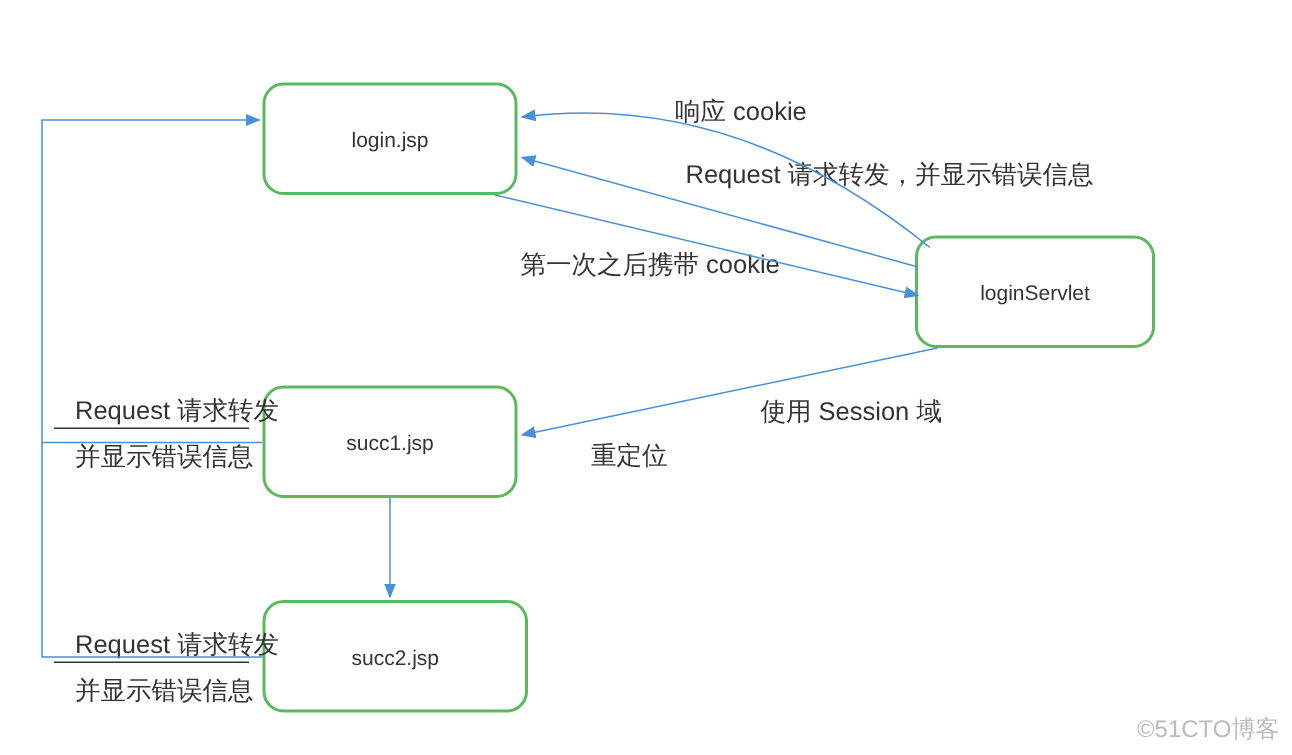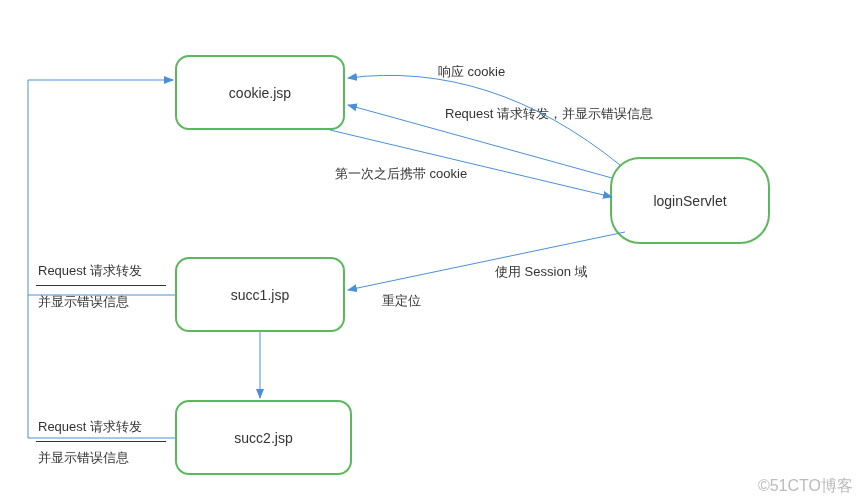--- a/index.html
+++ b/index.html
@@ -18,23 +18,24 @@
       border-radius: 14px;
       background: #fff;
       display: flex;
       align-items: center;
       justify-content: center;
       font-size: 14px;
       color: #333;
     }
     .label {
       position: absolute;
-      font-size: 13px;
+      font-size: 17px;
       color: #333;
       white-space: nowrap;
+      margin-left: 12px;
     }
     .sep {
       position: absolute;
       height: 1px;
       background: #333;
     }
     svg.arrows {
       position: absolute;
       top: 0; left: 0;
       width: 861px;
@@ -51,24 +52,24 @@
       right: 8px;
       bottom: 6px;
       font-size: 16px;
       color: #bbb;
     }
   </style>
 </head>
 <body>
 
 <div class="node" style="left:175px; top:55px; width:170px; height:75px;">
-  <span>cookie.jsp</span>
+  <span>login.jsp</span>
 </div>
 
-<div class="node" style="left:610px; top:157px; width:160px; height:87px;border-radius:30px;">
+<div class="node" style="left:610px; top:157px; width:160px; height:75px;">
   <span>loginServlet</span>
 </div>
 
 <div class="node" style="left:175px; top:257px; width:170px; height:75px;">
   <span>succ1.jsp</span>
 </div>
 
 <div class="node" style="left:175px; top:400px; width:177px; height:75px;">
   <span>succ2.jsp</span>
 </div>

